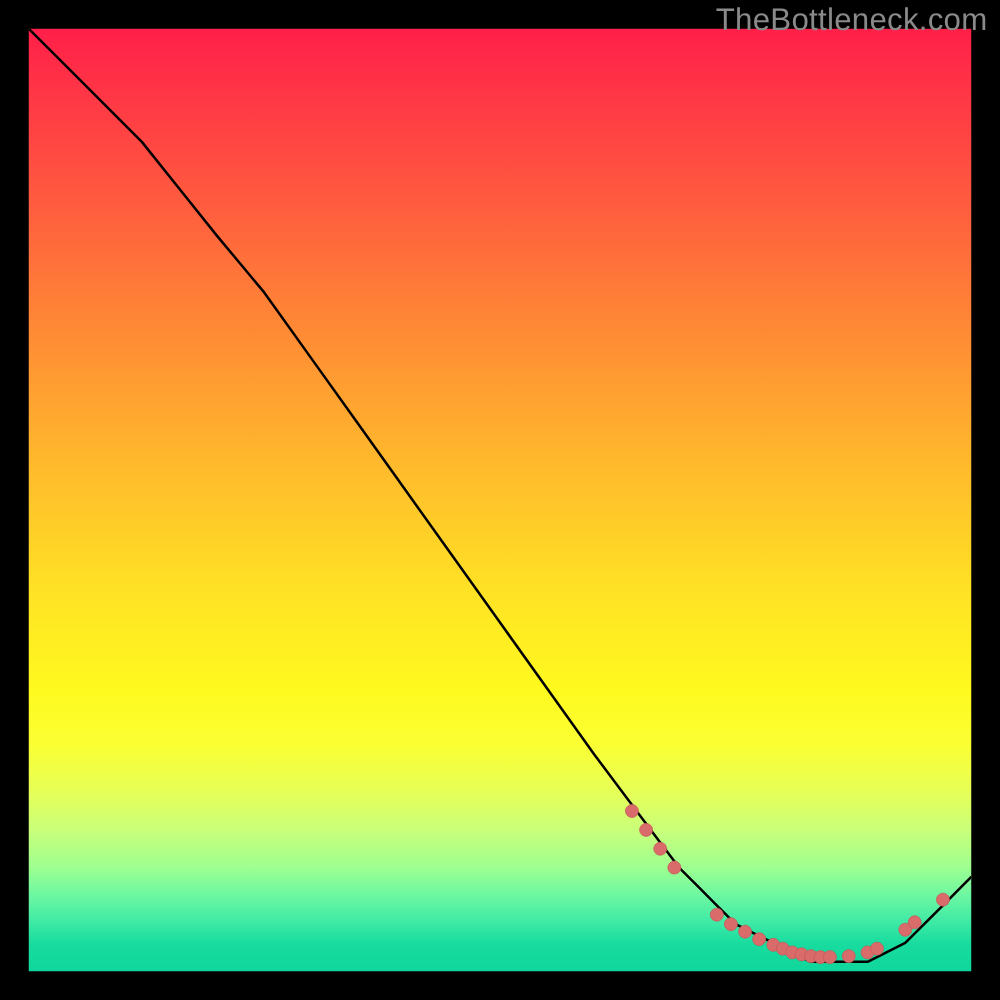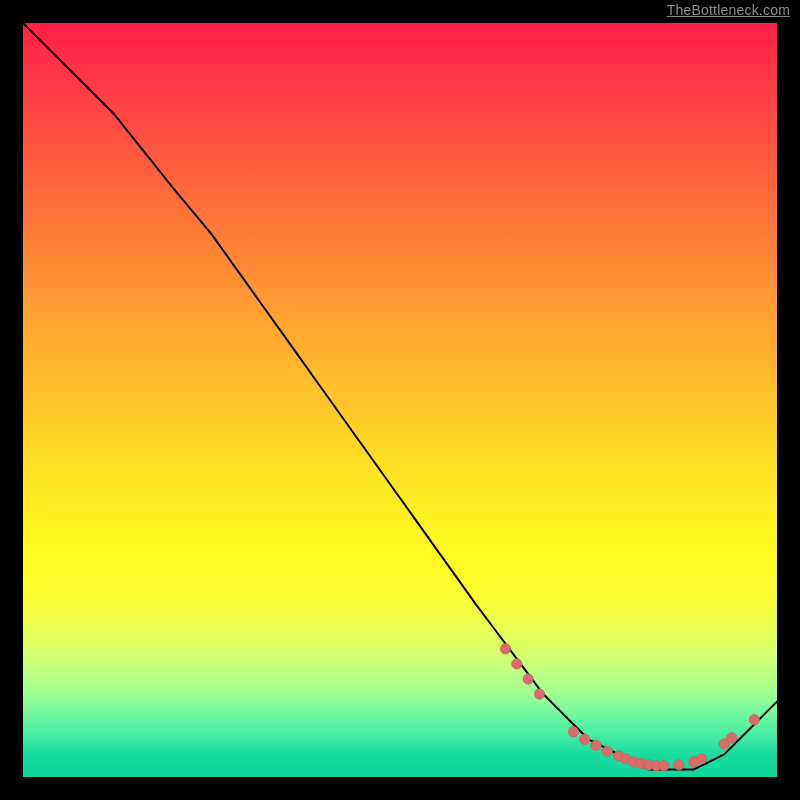--- a/index.html
+++ b/index.html
@@ -39,24 +39,23 @@
       #3be9a5 95%,
       #19dc9f 97%,
       #0fd69b 100%
     );
   }
   .watermark {
     position: absolute;
     top: 2px;
     right: 10px;
     font-family: Arial, Helvetica, sans-serif;
-    font-size: 14px;
+    font-size: 25px;
     color: #8a8a8a;
     letter-spacing: 0.2px;
-    text-decoration: underline;
   }
   svg.curve {
     position: absolute;
     left: 0;
     top: 0;
     width: 754px;
     height: 754px;
   }
 </style>
 </head>

